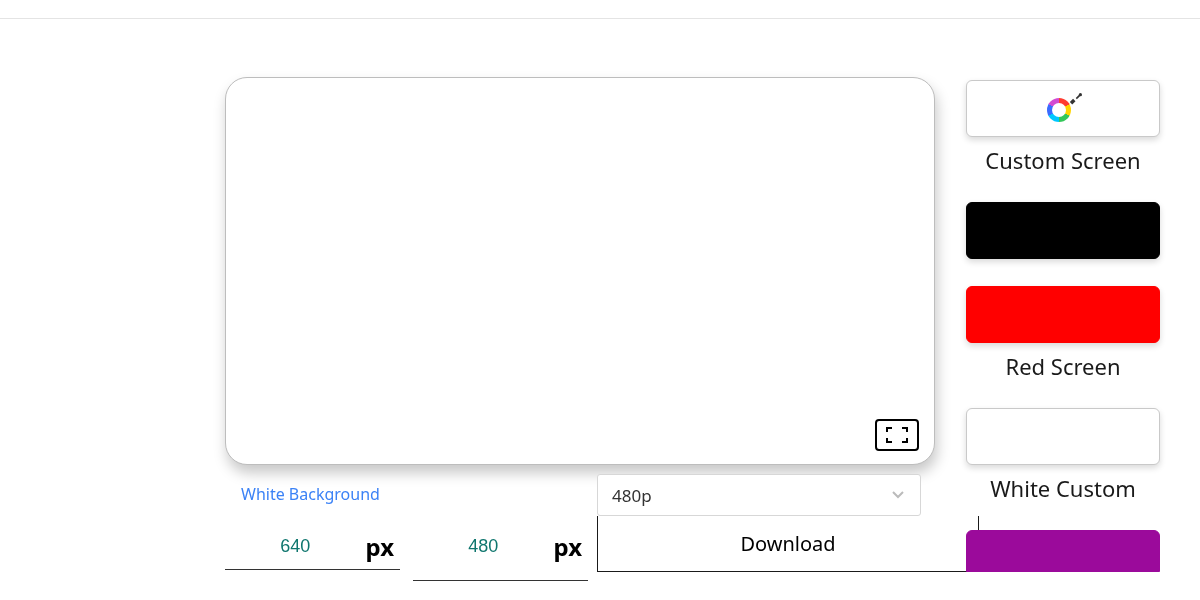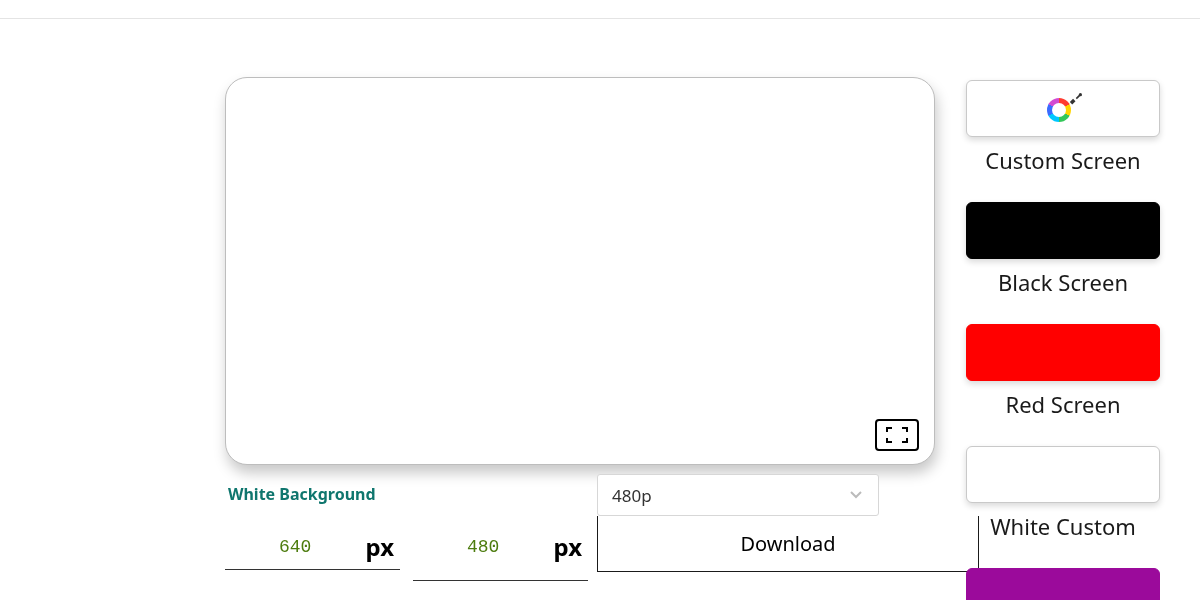--- a/index.html
+++ b/index.html
@@ -44,25 +44,24 @@
   cursor: pointer;
   display: flex;
   align-items: center;
   justify-content: center;
 }
 .fullscreen-btn svg { width: 24px; height: 18px; }
 
 
 .preview-label {
   position: absolute;
-  left: 228px;
+  left: 241px;
   top: 483px;
   font-size: 16px;
-  color: #0f766e;
-  font-weight: bold;
+  color: #3b82f6;
 }
 
 
 .width-group {
   position: absolute;
   left: 225px;
   top: 530px;
   width: 175px;
   display: flex;
   align-items: center;
@@ -79,36 +78,36 @@
   border-bottom: 1px solid #333;
   padding-bottom: 17px;
 }
 .dim-input {
   border: none;
   outline: none;
   background: transparent;
   width: 100%;
   text-align: center;
   font-size: 18px;
-  color: #4d7c0f;
-  font-family: Liberation Mono, monospace;
+  color: #0f766e;
+  font-family: Liberation Sans, sans-serif;
 }
 .unit {
   font-size: 24px;
   font-weight: 700;
   color: #000;
   padding-right: 6px;
 }
 
 
 .select-wrap {
   position: absolute;
   left: 597px;
   top: 474px;
-  width: 282px;
+  width: 324px;
   height: 42px;
   border: 1px solid #d7d7d7;
   border-radius: 3px;
   display: flex;
   align-items: center;
   justify-content: space-between;
   padding: 0 14px;
   color: #333;
   font-size: 17px;
   cursor: pointer;
@@ -242,21 +241,20 @@
             <line x1="9" y1="7" x2="14" y2="2" stroke="#333" stroke-width="2"></line>
             <circle cx="14" cy="2" r="2" fill="#333"></circle>
           </svg>
       </span>
     </div>
     <div class="swatch-label">Custom Screen</div>
   </div>
 
   <div class="swatch-item">
     <div class="swatch black"></div>
-    <div class="swatch-label">Black Screen</div>
   </div>
 
   <div class="swatch-item">
     <div class="swatch red"></div>
     <div class="swatch-label">Red Screen</div>
   </div>
 
   <div class="swatch-item">
     <div class="swatch white"></div>
     <div class="swatch-label">White Custom</div>

